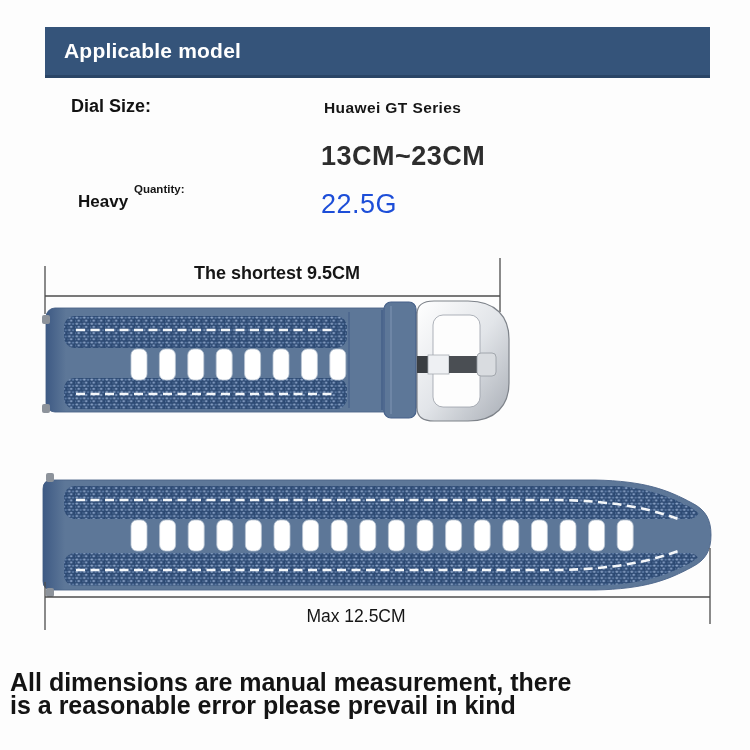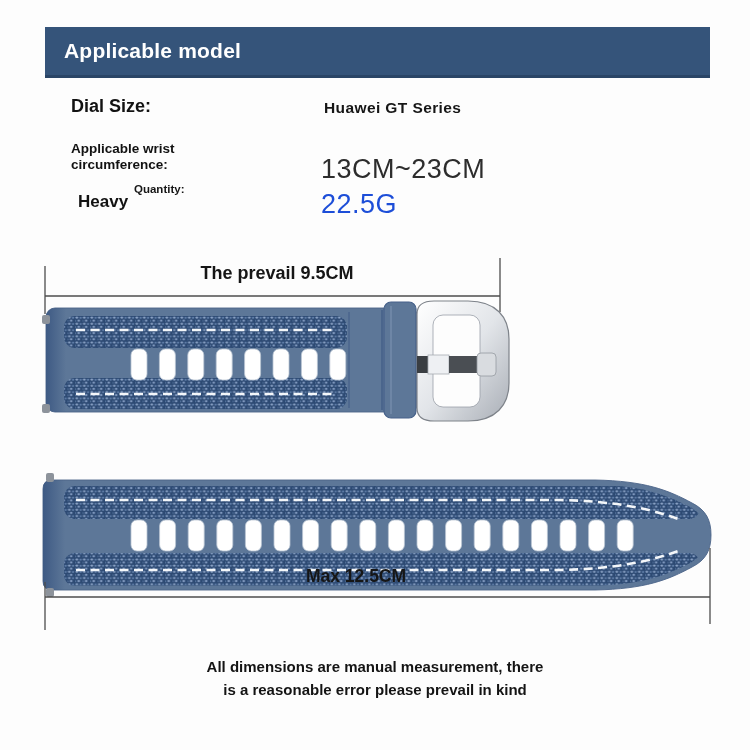--- a/index.html
+++ b/index.html
@@ -23,39 +23,39 @@
   .header-title {
     color:var(--header_text,#ffffff);
     font-size:21px; font-weight:bold; letter-spacing:0.2px;
   }
 
   
   .spec-label   { position:absolute; font-weight:bold; color:#121212; }
   .dial-label   { left:71px; top:96px;  font-size:18px;text-align:right; }
   .dial-value   { position:absolute; left:324px; top:99px; font-size:15.5px; font-weight:bold; letter-spacing:0.4px; }
   .wrist-label  { left:71px; top:141px; font-size:13.5px; line-height:16px; }
-  .wrist-value  { position:absolute; left:321px; top:154px; font-size:27px; font-weight:400; color:#2d2d2d; letter-spacing:0.5px; }
+  .wrist-value  { position:absolute; left:321px; top:141px; font-size:27px; font-weight:700; color:#2d2d2d; letter-spacing:0.5px; }
   .weight-label { left:71px; top:192px; font-size:17px;margin-left:7px; }
   .weight-sub   { position:absolute; left:134px; top:183px; font-size:11.5px; font-weight:bold; }
   .weight-value { position:absolute; left:321px; top:189px; font-size:27px; font-weight:400; color:#1d4ed8; letter-spacing:0.5px; }
 
   
   .dim-top-label {
     position:absolute; left:0; top:263px; width:554px; text-align:center;
     font-size:18px; font-weight:bold;
   }
   .dim-bottom-label {
-    position:absolute; left:0; top:566px; width:712px; text-align:center;
-    font-size:17.5px; font-weight:bold;
+    position:absolute; left:0; top:606px; width:712px; text-align:center;
+    font-size:17.5px; font-weight:normal;
   }
 
   
   .footer {
-    position:absolute; left:10px; top:656px; width:730px; text-align:center;
-    font-size:15px; font-weight:bold; line-height:22.5px; color:#141414;
+    position:absolute; left:10px; top:671px; width:730px; 
+    font-size:25px; font-weight:bold; line-height:22.5px; color:#141414;
   }
 
   .illustration { position:absolute; left:0; top:240px; }
 
   .stitch { stroke:var(--stitch,#f4f7fa); stroke-width:2.6; stroke-dasharray:9 5.5; fill:none; }
   .hole   { fill:var(--hole_fill,#ffffff); stroke:#b9c4d2; stroke-width:0.8; }
   .dimline{ stroke:var(--line,#4d4d4d); stroke-width:1.3; }
   .tex-base  { fill:var(--texture_base,#2d4a73); }
   .tex-dot-a { fill:var(--texture_dot_light,#8ba3c6); }
   .tex-dot-b { fill:var(--texture_dot_mid,#5f7da8); }
@@ -69,31 +69,27 @@
 
 <div class="canvas">
 
   <div class="header">
     <span class="header-title">Applicable model</span>
   </div>
 
   <div class="spec-label dial-label">Dial Size:</div>
   <div class="dial-value">Huawei GT Series</div>
 
-  <div class="spec-label wrist-label">
-    <span>Applicable wrist</span><br>
-    <span>circumference:</span>
-  </div>
   <div class="wrist-value">13CM~23CM</div>
 
   <div class="spec-label weight-label">Heavy</div>
   <div class="weight-sub">Quantity:</div>
   <div class="weight-value">22.5G</div>
 
-  <div class="dim-top-label">The prevail 9.5CM</div>
+  <div class="dim-top-label">The shortest 9.5CM</div>
 
   <svg class="illustration" width="750" height="400" viewBox="0 240 750 400" xmlns="http://www.w3.org/2000/svg">
     <defs>
       <pattern id="weave" width="7.5" height="6.2" patternUnits="userSpaceOnUse">
         <rect class="tex-base" width="7.5" height="6.2"></rect>
         <ellipse class="tex-dot-a" cx="1.8" cy="1.4" rx="1.4" ry="1.05"></ellipse>
         <ellipse class="tex-dot-b" cx="5.6" cy="1.6" rx="1.3" ry="1.0"></ellipse>
         <ellipse class="tex-dot-c" cx="3.7" cy="4.4" rx="1.4" ry="1.05"></ellipse>
         <ellipse class="tex-dot-d" cx="0.2" cy="4.6" rx="1.1" ry="0.9"></ellipse>
       </pattern>

